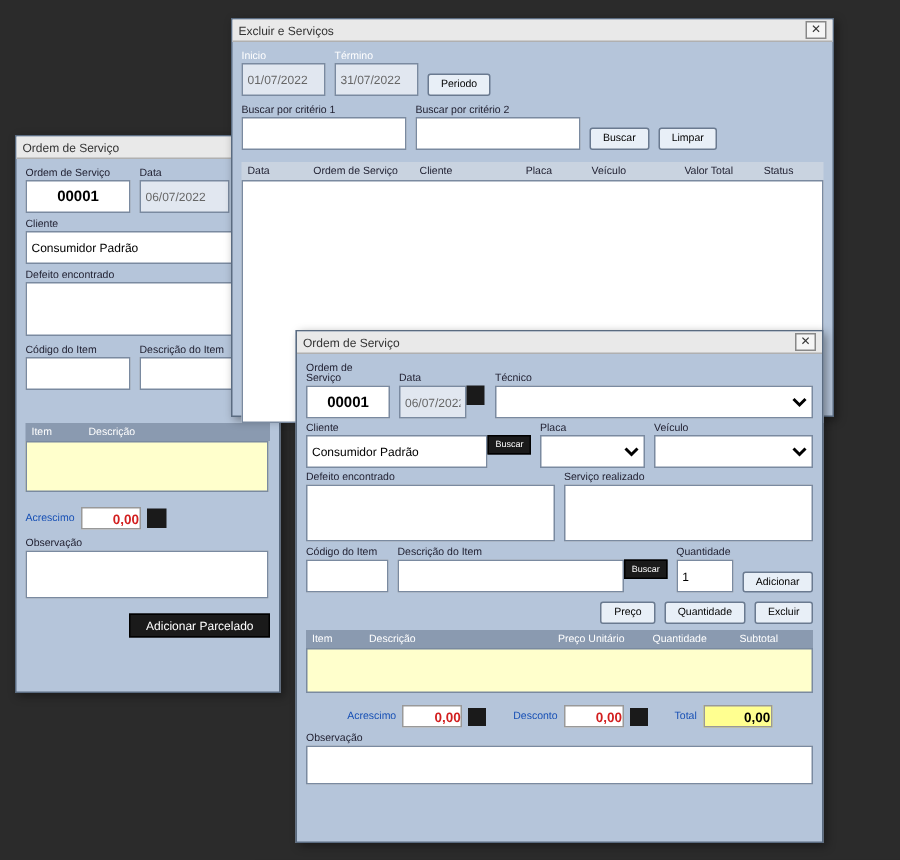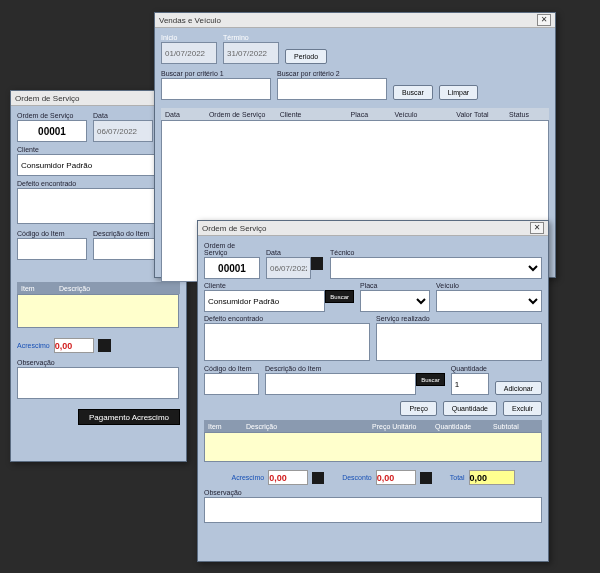--- a/index.html
+++ b/index.html
@@ -17,21 +17,21 @@
 .btn{height:15px;border:1px solid #6a7a90;background:#e8eff7;font-size:7px;padding:0 8px;display:inline-flex;align-items:center;justify-content:center;cursor:pointer;border-radius:2px}
 .btn-dark{background:#1a1a1a;color:#fff;border:1px solid #000;height:16px;font-size:8px;padding:0 10px}
 .sqbtn{width:13px;height:13px;background:#1a1a1a;border:none;cursor:pointer}
 .table-head{display:flex;background:#8a9ab0;color:#fff;font-size:7px;height:12px;align-items:center}
 .table-head>div{padding:0 4px}
 .table-body{background:#fff;border:1px solid #7a8aa0}
 .table-body.yellow{background:#ffffcc}
 .multi{background:#fff;border:1px solid #7a8aa0}
 .accent-blue{color:#1750b5;font-size:7px}
 .accent-red{color:#d21f1f;font-weight:bold;font-size:9px;text-align:center}
-.num-box{background:#fff;border:1px solid #999;height:13px;width:38px;display:inline-flex;align-items:center;justify-content:flex-start}
+.num-box{background:#fff;border:1px solid #999;height:13px;width:38px;display:inline-flex;align-items:center;justify-content:flex-end}
 .num-box.yel{background:#ffff90}
 select.sel{appearance:auto}
 </style>
 </head>
 <body>
 
 <div class="win" style="left:10px;top:90px;width:175px;height:370px">
   <div class="titlebar">
     <span class="ttl">Ordem de Serviço</span>
   </div>
@@ -76,28 +76,28 @@
       <div class="num-box">
           <span class="accent-red">0,00</span>
         </div>
       <button class="sqbtn"></button>
     </div>
     <div class="fld" style="margin-top:6px">
       <span class="lbl">Observação</span>
       <div class="multi" style="width:160px;height:30px"></div>
     </div>
     <div style="margin-top:10px;text-align:right">
-      <button class="btn-dark">Pagamento Acrescimo</button>
+      <button class="btn-dark">Adicionar Parcelado</button>
     </div>
   </div>
 </div>
 
 <div class="win" style="left:154px;top:12px;width:400px;height:264px">
   <div class="titlebar">
-    <span class="ttl">Vendas e Veículo</span>
+    <span class="ttl">Excluir e Serviços</span>
     <div class="close">✕</div>
   </div>
   <div class="body">
     <div class="row">
       <div class="fld" style="width:56px">
         <span class="lbl" style="color:#fff">Inicio</span>
         <input class="txt ro" value="01/07/2022" style="">
       </div>
       <div class="fld" style="width:56px">
         <span class="lbl" style="color:#fff">Término</span>

